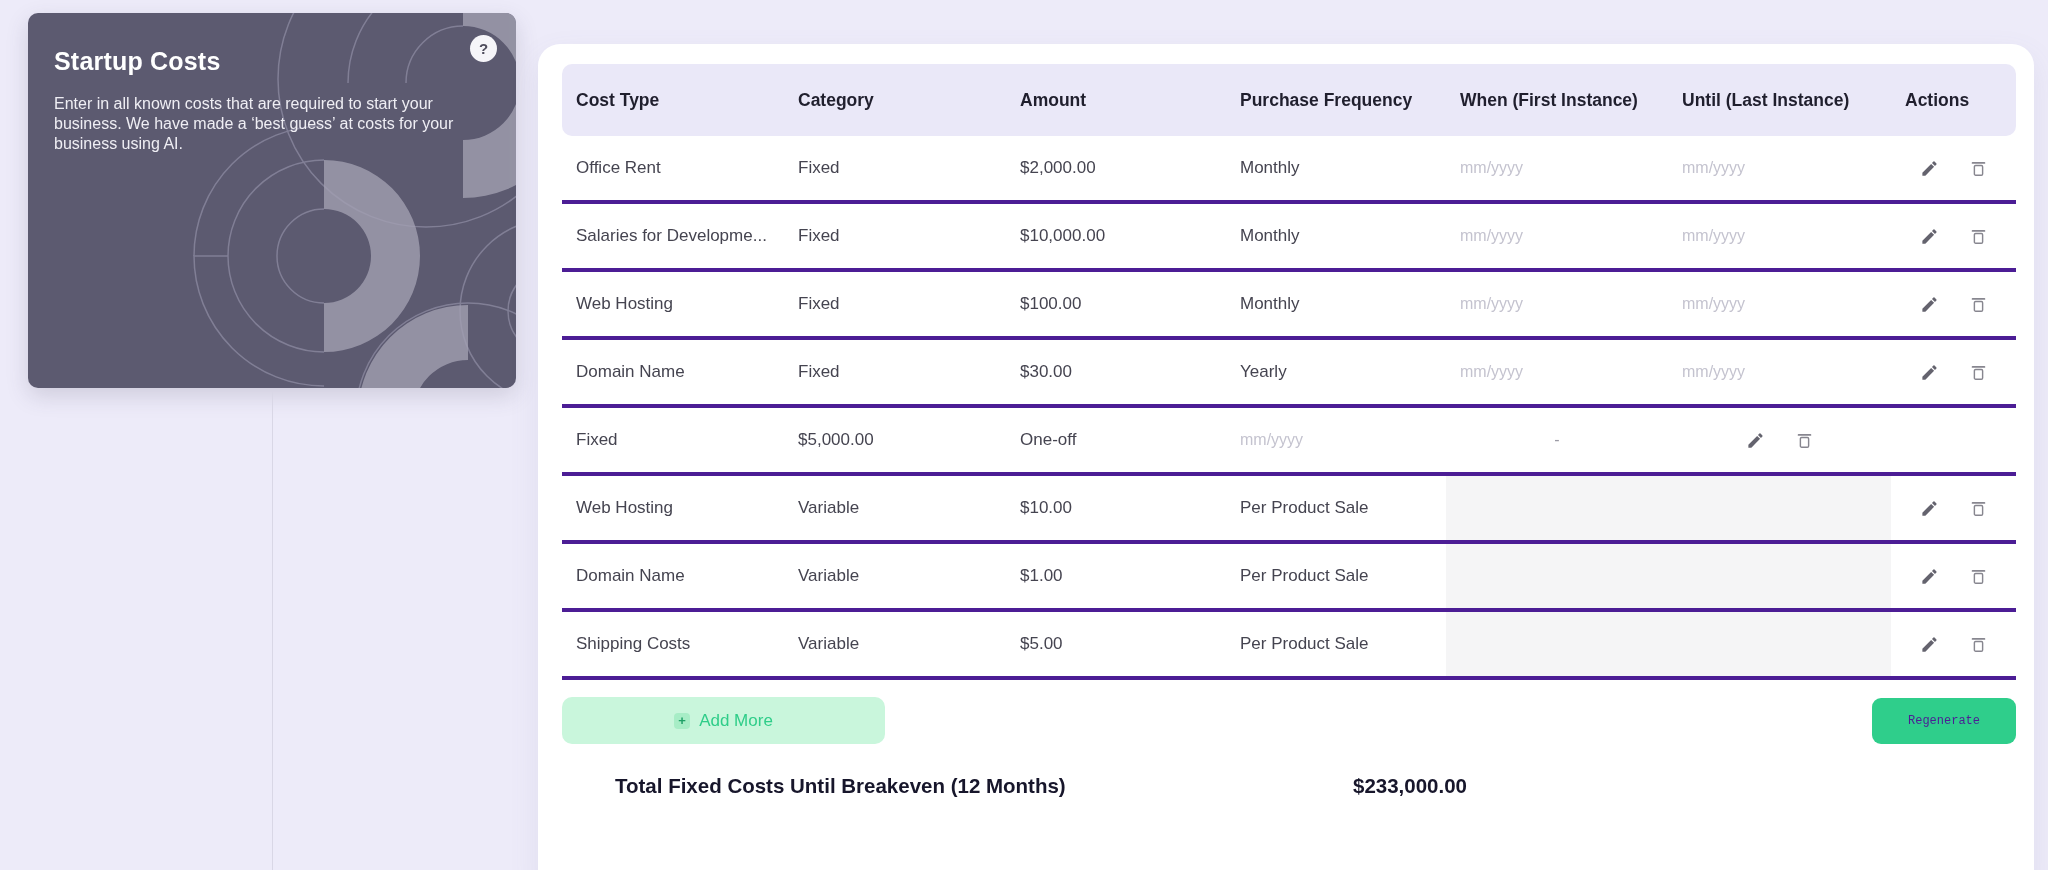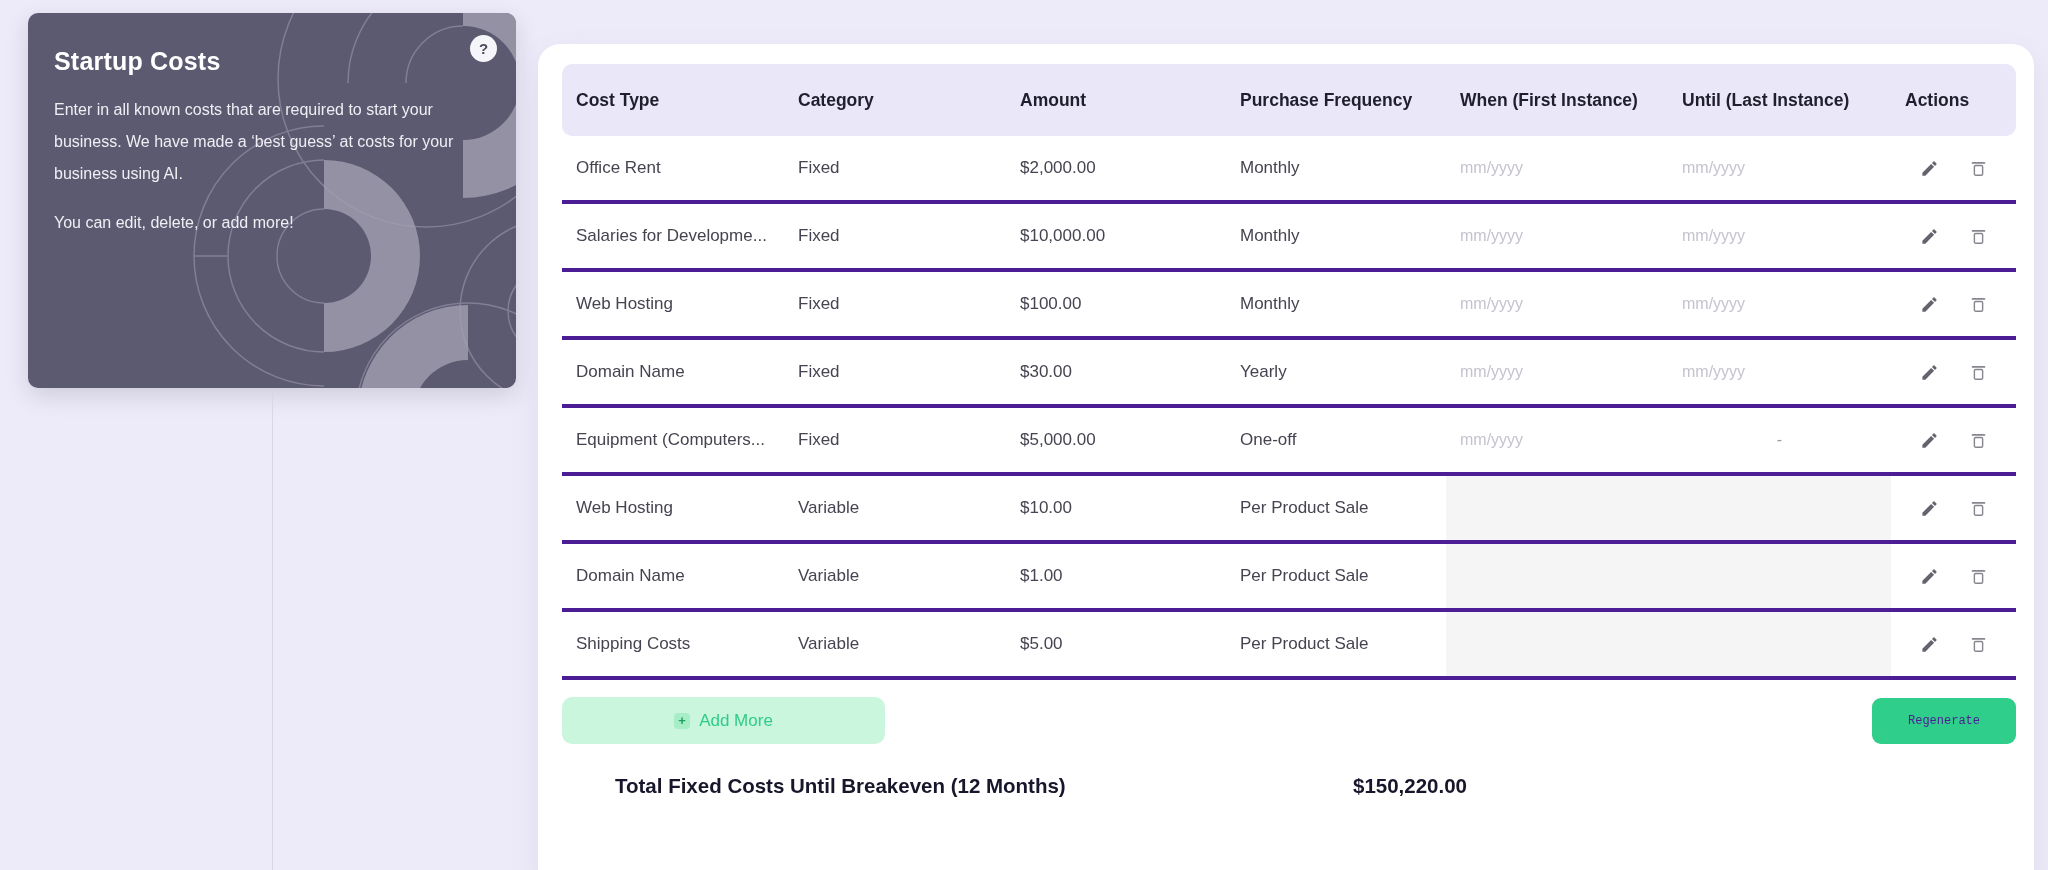--- a/index.html
+++ b/index.html
@@ -17,21 +17,21 @@
     position:absolute;left:28px;top:13px;width:488px;height:375px;
     background:#5C5A70;border-radius:10px;overflow:hidden;
     box-shadow:0 8px 22px rgba(70,68,95,.18);
     color:#EFEEF4;box-sizing:border-box;padding:34px 26px 0 26px;
   }
   .info-card h1{
     margin:0 0 18px 0;font-size:25px;font-weight:bold;color:#FFFFFF;
     letter-spacing:.2px;position:relative;z-index:2;
   }
   .info-card p{
-    margin:0 0 17px 0;font-size:16px;line-height:32px;color:#EFEEF4;
+    margin:0 0 17px 0;font-size:16px;line-height:20px;color:#EFEEF4;
     max-width:420px;position:relative;z-index:2;
   }
   .deco{position:absolute;left:0;top:0;width:488px;height:375px;z-index:1;pointer-events:none;}
   .help-btn{
     position:absolute;right:19px;top:22px;width:27px;height:27px;border-radius:50%;
     background:#F6F5F9;border:none;color:#4E4C5C;font-size:15px;font-weight:bold;
     display:flex;align-items:center;justify-content:center;cursor:pointer;z-index:3;
     font-family:inherit;padding:0;
   }
 
@@ -118,21 +118,20 @@
         <path d="M 435 -45 A 115 115 0 0 1 435 185 L 435 127 A 57 57 0 0 0 435 13 Z"></path>
         <path d="M 296 147 A 96 96 0 0 1 296 339 L 296 290 A 47 47 0 0 0 296 196 Z"></path>
         <path d="M 330 402 A 110 110 0 0 1 440 292 L 440 347 A 55 55 0 0 0 385 402 Z"></path>
       </g>
     </svg>
     <button class="help-btn">
       <span>?</span>
     </button>
     <h1>Startup Costs</h1>
     <p>Enter in all known costs that are required to start your business. We have made a ‘best guess’ at costs for your business using AI.</p>
-    <p>You can edit, delete, or add more!</p>
   </aside>
 
   <div class="v-divider"></div>
 
   <main class="main-card">
 
     <div class="table">
       <div class="thead">
         <div class="th">Cost Type</div>
         <div class="th">Category</div>
@@ -241,21 +240,20 @@
       <button class="icon-btn">
         <svg width="19" height="19" viewBox="0 0 24 24" fill="none">
           <path d="M4.5 5 H19.5" stroke="#87868F" stroke-width="2.2" stroke-linecap="round"></path>
           <rect x="6.8" y="8.2" width="10.4" height="12.3" rx="1.6" stroke="#87868F" stroke-width="1.8"></rect>
         </svg>
       </button>
     </div>
   </div>
 
   <div class="tr">
-    <div class="td">Equipment (Computers...</div>
     <div class="td">Fixed</div>
     <div class="td">$5,000.00</div>
     <div class="td">One-off</div>
     <div class="td td-when">
               <input class="date-input" type="text" placeholder="mm/yyyy" style="">
             </div>
     <div class="td td-until dash">-</div>
     <div class="td td-actions">
       <button class="icon-btn">
         <svg width="19" height="19" viewBox="0 0 24 24">
@@ -342,17 +340,17 @@
     <div class="actions-row">
       <button class="add-more">
         <span class="plus-box">+</span>
         <span>Add More</span>
       </button>
       <button class="regenerate">Regenerate</button>
     </div>
 
     <div class="summary-row">
       <span class="summary-label">Total Fixed Costs Until Breakeven (12 Months)</span>
-      <span class="summary-value">$150,220.00</span>
+      <span class="summary-value">$233,000.00</span>
     </div>
 
   </main>
 </div>
 
 </body></html>

